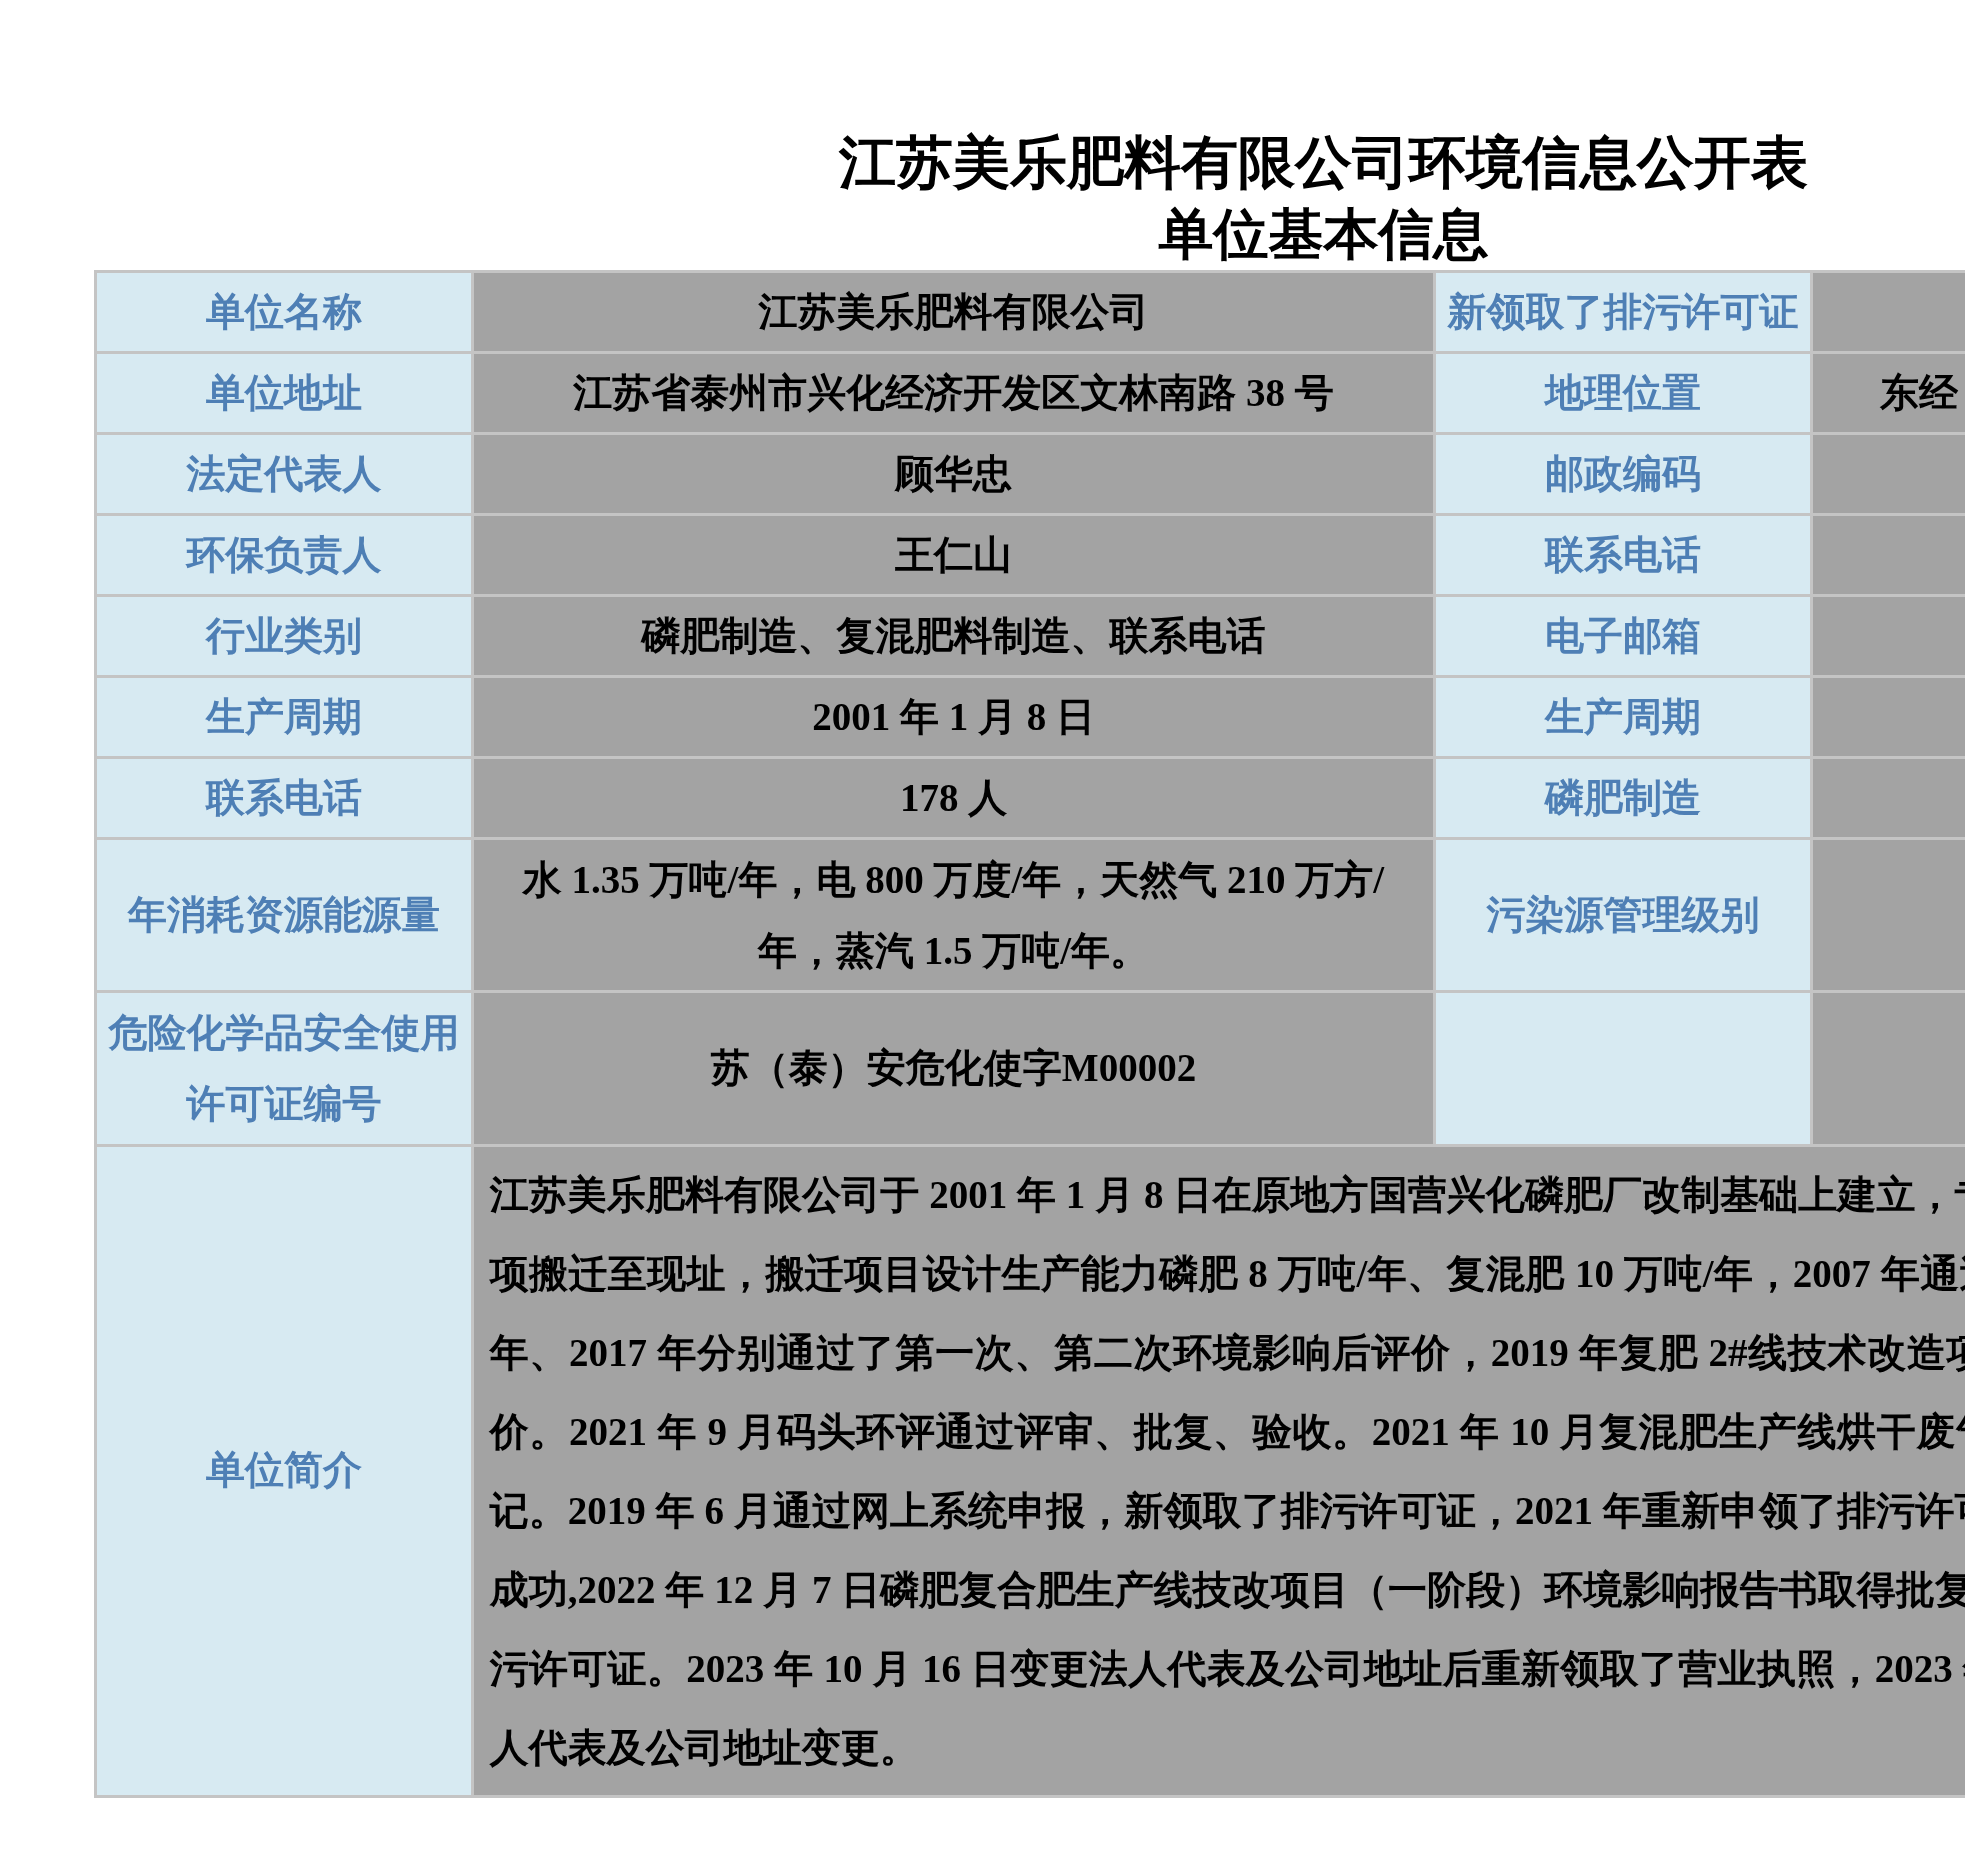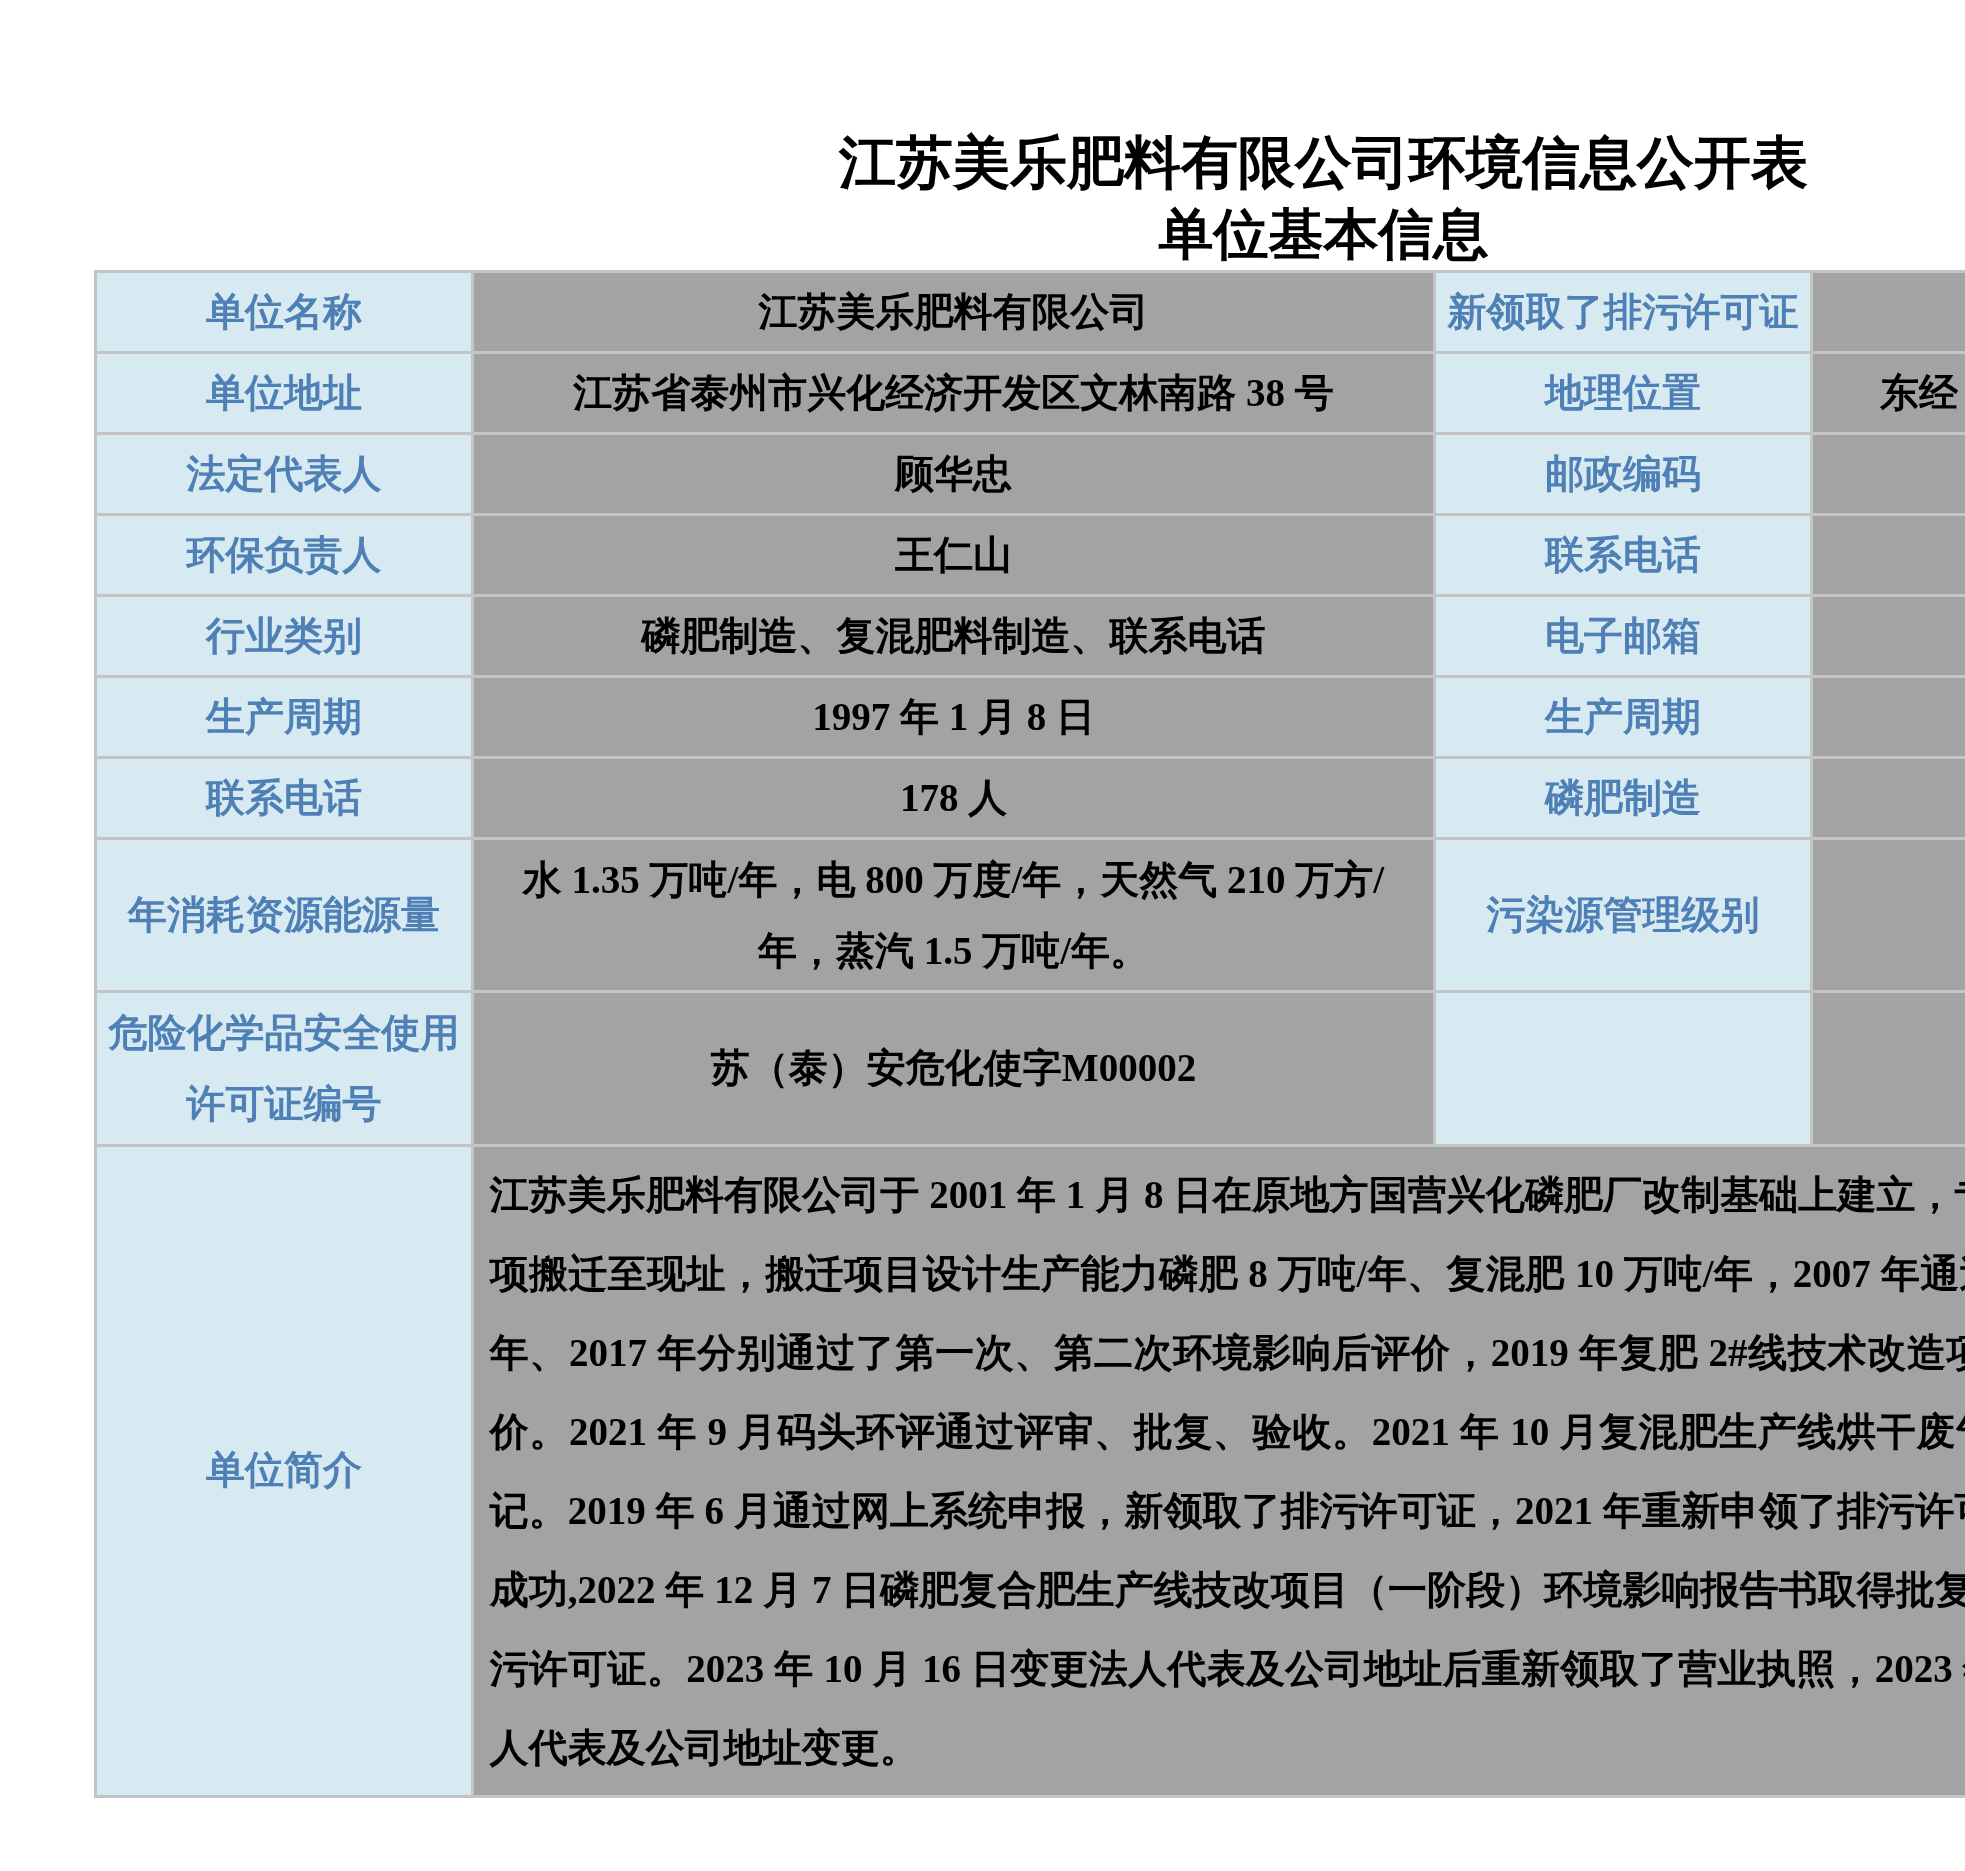--- a/index.html
+++ b/index.html
@@ -132,21 +132,21 @@
         <td class="val">13852416398</td>
       </tr>
       <tr class="r-std">
         <td class="lbl">行业类别</td>
         <td class="val">磷肥制造、复混肥料制造、联系电话</td>
         <td class="lbl">电子邮箱</td>
         <td class="val">jsmlfl@163.com</td>
       </tr>
       <tr class="r-std">
         <td class="lbl">生产周期</td>
-        <td class="val">1997 年 1 月 8 日</td>
+        <td class="val">2001 年 1 月 8 日</td>
         <td class="lbl">生产周期</td>
         <td class="val">300 天/年</td>
       </tr>
       <tr class="r-std">
         <td class="lbl">联系电话</td>
         <td class="val">178 人</td>
         <td class="lbl">磷肥制造</td>
         <td class="val">68000 平方米</td>
       </tr>
       <tr class="r-tall">

